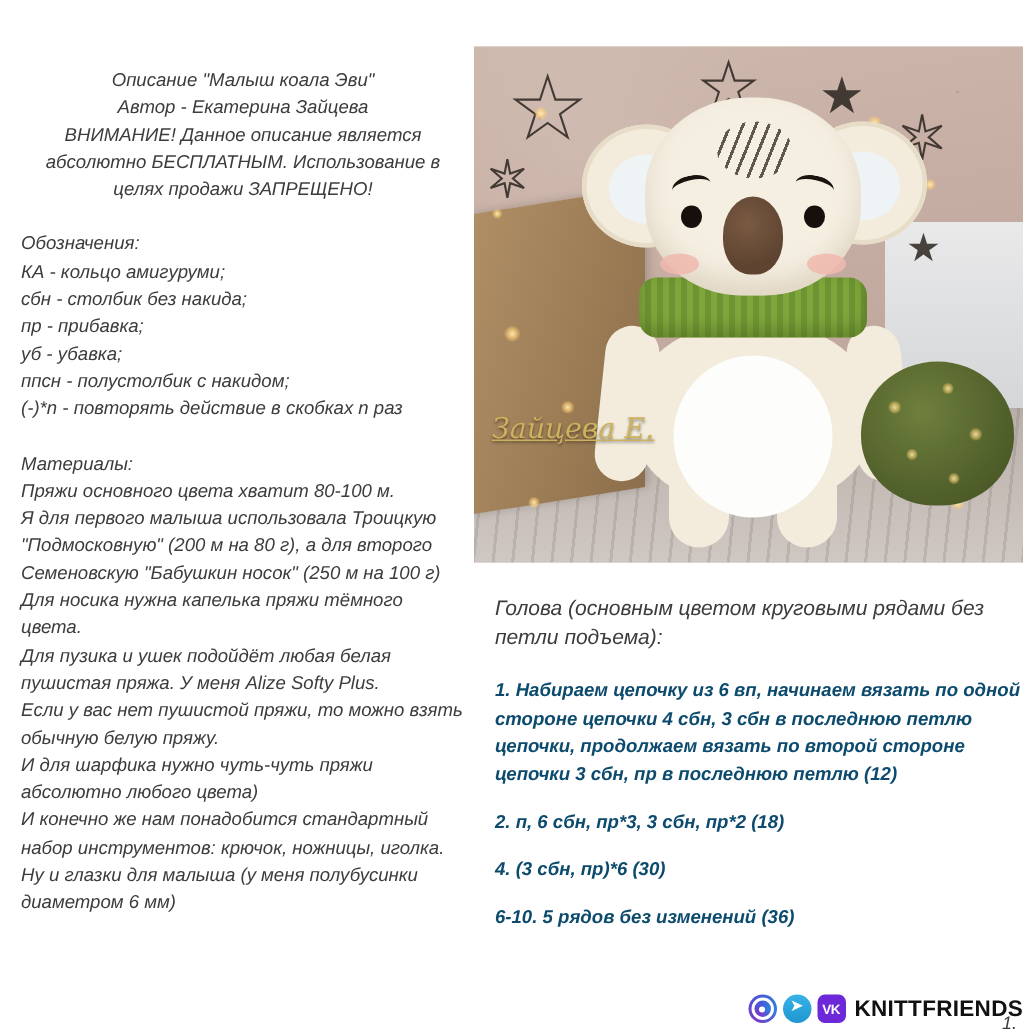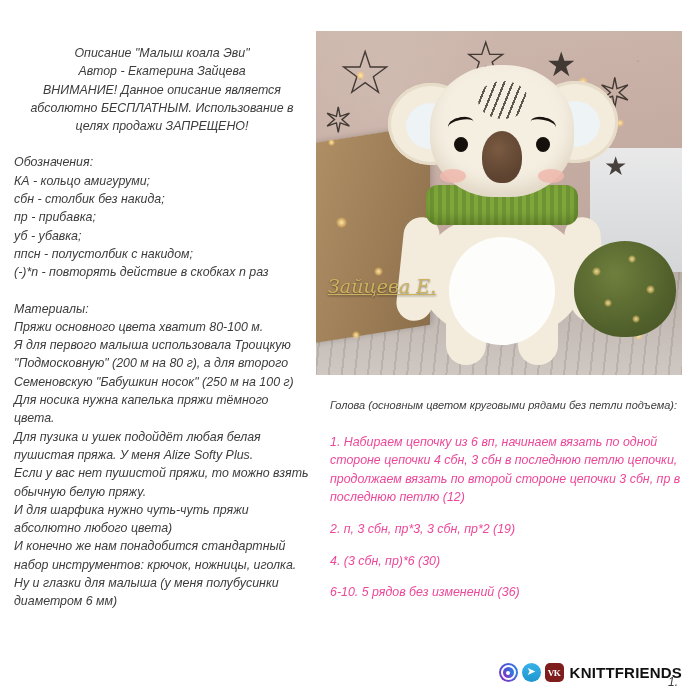--- a/index.html
+++ b/index.html
@@ -42,27 +42,28 @@
   }
   .blockgap { height: 18px; }
 
   
   .right-col {
     position: absolute;
     left: 330px;
     top: 396px;
     width: 352px;
   }
-  .right-col .para { font-size: 11px; line-height: 18.6px; }
+  .right-col .para { font-size: 14px; line-height: 18.6px; }
   .row-item {
     font-style: italic;
     font-size: 12.4px;
     line-height: 18.6px;
     margin-bottom: 13px;
-    color: #ec4899;
+    color: #0c4a6e;
+    font-weight: bold;
   }
 
   
   .photo {
     position: absolute;
     left: 316px;
     top: 31px;
     width: 366px;
     height: 344px;
     overflow: hidden;
@@ -195,21 +196,21 @@
     display: flex;
     align-items: center;
     gap: 4px;
   }
   .soc { width: 19px; height: 19px; border-radius: 50%; display: flex; align-items: center; justify-content: center; }
   .soc.ig { background: conic-gradient(from 210deg, #7d37c8, #4a57d8, #2f7fe0, #7d37c8); }
   .soc.ig .ring { width: 11px; height: 11px; border-radius: 50%; border: 2px solid #fff; display:flex; align-items:center; justify-content:center;}
   .soc.ig .dot { width: 4px; height: 4px; border-radius: 50%; background: #fff; }
   .soc.tg { background: linear-gradient(180deg, #39b2e8, #1e96d0); }
   .soc.tg span { color: #fff; font-size: 11px; line-height: 1; transform: translate(0px,-1px); }
-  .soc.vk { border-radius: 5px; background: #7f1d1d; color: #fff; font-size: 9px; font-weight: bold; letter-spacing: -.4px; font-family: Liberation Serif, serif; }
+  .soc.vk { border-radius: 5px; background: #6d28d9; color: #fff; font-size: 9px; font-weight: bold; letter-spacing: -.4px; }
   .brandname {
     font-family: "Liberation Sans", sans-serif;
     font-weight: bold;
     font-size: 15px;
     color: #111;
     letter-spacing: .2px;
     margin-left: 2px;
     text-align: center;
   }
   .pagenum {
@@ -306,21 +307,21 @@
       <div class="bokeh" style="left:58px; top:74px; width:8px; height:8px;"></div>
     </div>
 
     <div class="watermark">Зайцева Е.</div>
   </div>
 
   <div class="right-col">
     <div class="para">Голова (основным цветом круговыми рядами без петли подъема):</div>
     <div class="blockgap"></div>
     <div class="row-item">1. Набираем цепочку из 6 вп, начинаем вязать по одной стороне цепочки 4 сбн, 3 сбн в последнюю петлю цепочки, продолжаем вязать по второй стороне цепочки 3 сбн, пр в последнюю петлю (12)</div>
-    <div class="row-item">2. п, 3 сбн, пр*3, 3 сбн, пр*2 (19)</div>
+    <div class="row-item">2. п, 6 сбн, пр*3, 3 сбн, пр*2 (18)</div>
     <div class="row-item">4. (3 сбн, пр)*6 (30)</div>
     <div class="row-item">6-10. 5 рядов без изменений (36)</div>
   </div>
 
   <div class="footer">
     <div class="soc ig">
       <div class="ring">
           <div class="dot"></div>
         </div>
     </div>

